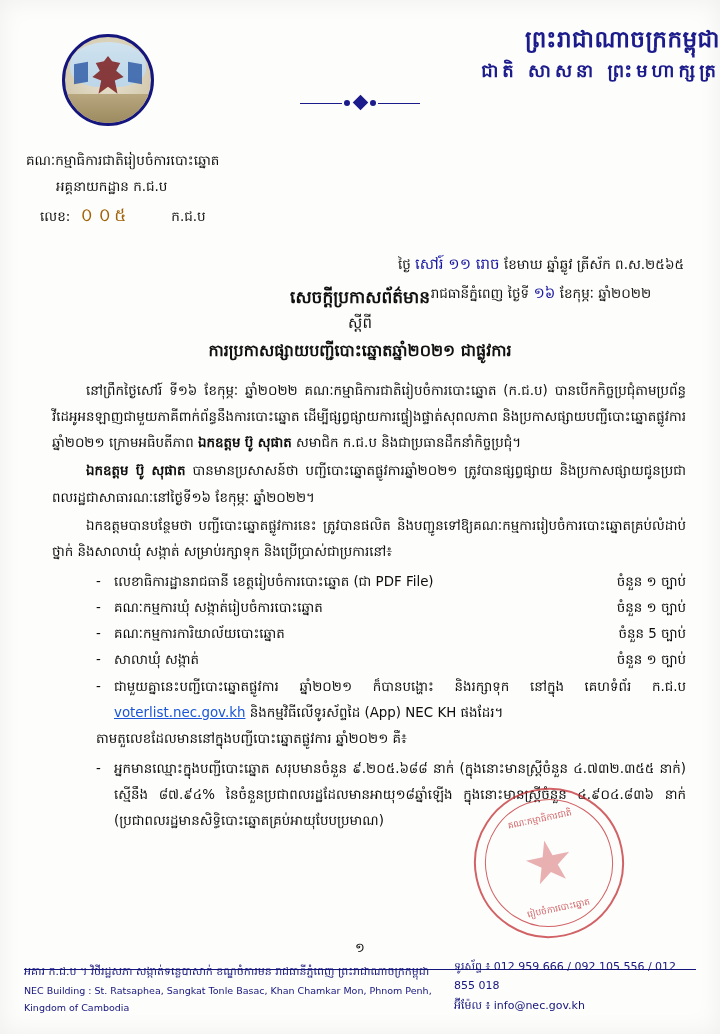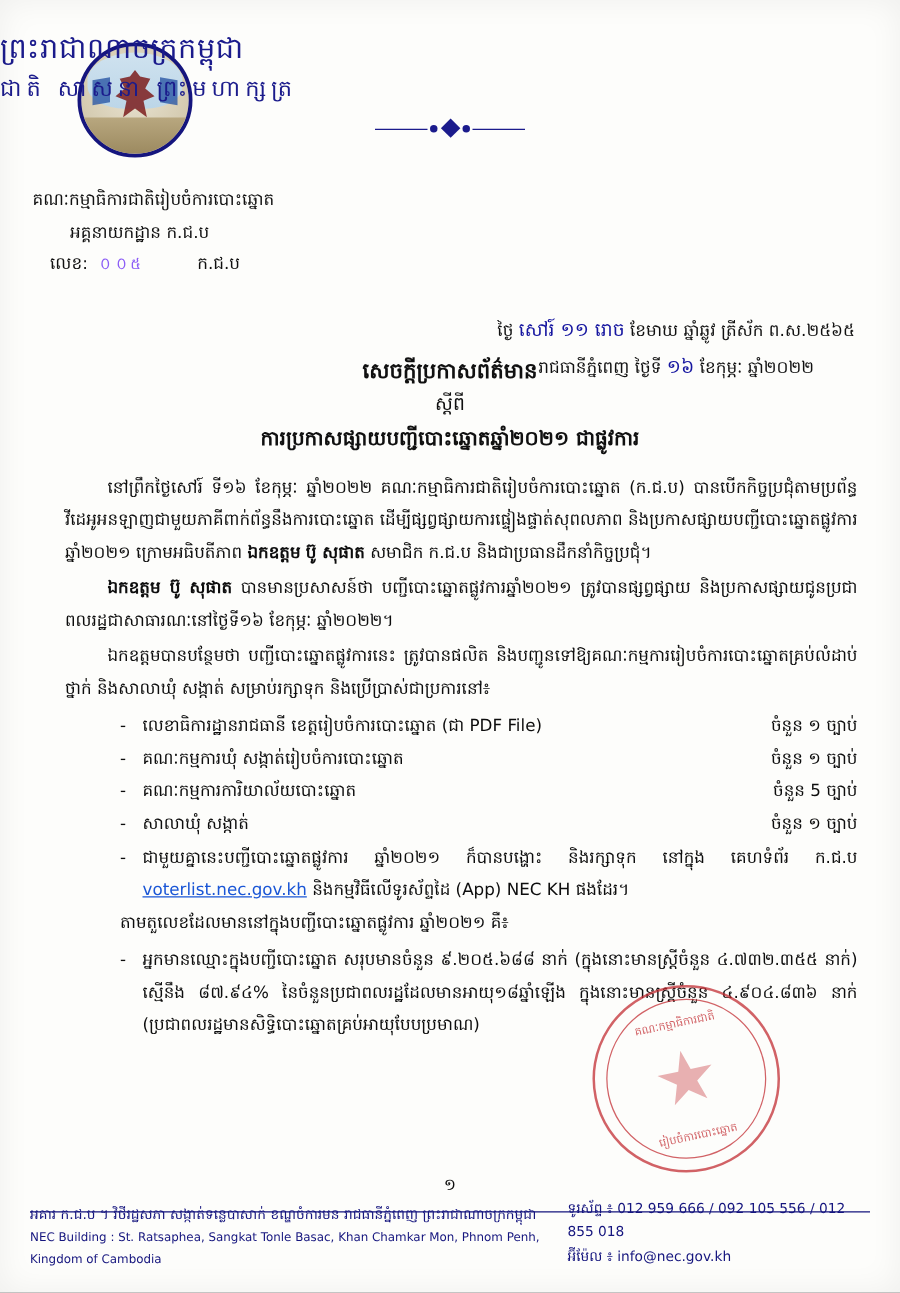--- a/index.html
+++ b/index.html
@@ -24,21 +24,22 @@
     position: absolute;
     inset: 0;
     pointer-events: none;
     box-shadow: inset 0 0 26px rgba(0,0,0,0.06);
   }
 
   
   .header {
     position: relative;
     padding-top: 24px;
-    text-align: left;
+    text-align: right;
+    font-weight: bold;
   }
   .kh-title-1 {
     font-size: 23px;
     color: #1b1b8c;
     letter-spacing: 0.5px;
     line-height: 1.35;
   }
   .kh-title-2 {
     font-size: 18px;
     color: #1b1b8c;
@@ -147,23 +148,23 @@
   }
   .org-line-1 { font-size: 13.5px; }
   .org-line-2 { padding-left: 30px; }
   .org-no-row {
     display: flex;
     align-items: baseline;
     gap: 8px;
     padding-left: 14px;
   }
   .org-no-value {
-    color: #8b5cf6;
+    color: #a16207;
     font-family: "DejaVu Serif", "Liberation Serif", serif;
-    font-size: 12px;
+    font-size: 17px;
     letter-spacing: 1px;
     border-bottom: 0;
   }
   .org-no-suffix { padding-left: 36px; }
 
   
   .date-block {
     position: absolute;
     right: 36px;
     top: 250px;

